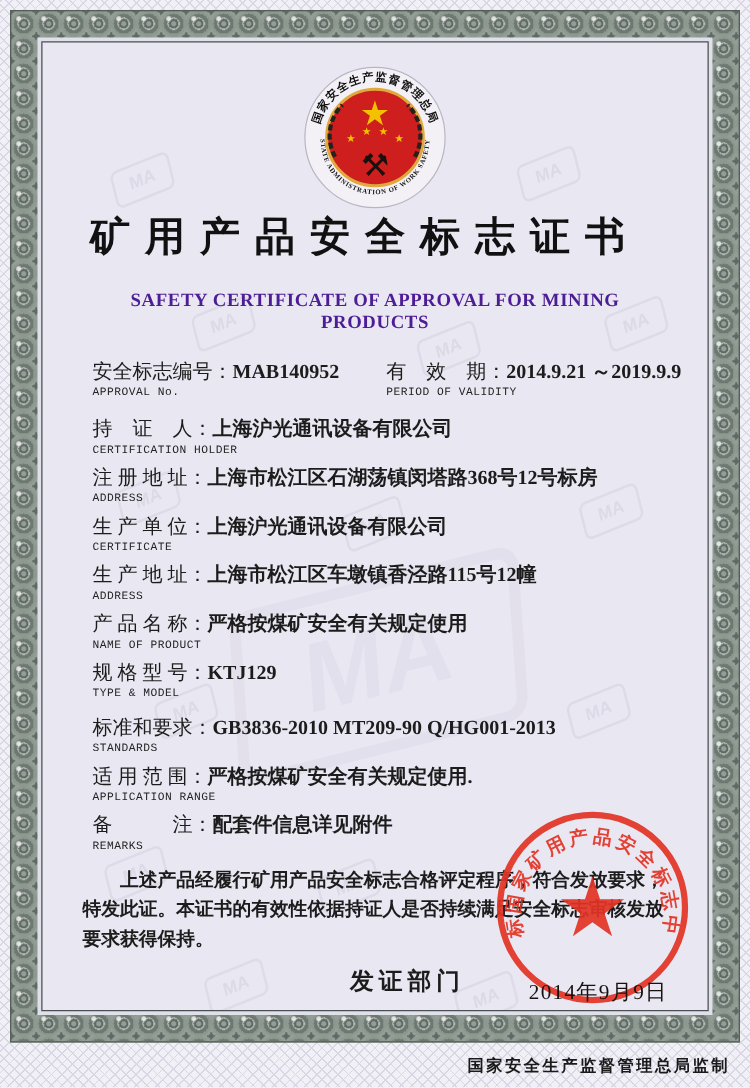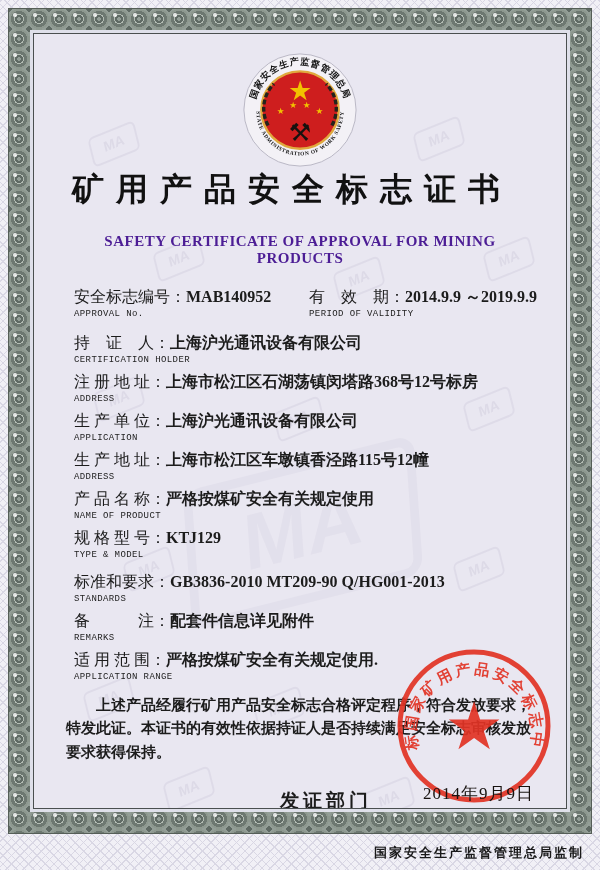--- a/index.html
+++ b/index.html
@@ -59,21 +59,21 @@
   .cline .lbl{font-weight:400;}
   .cap{font-size:9px; letter-spacing:.4px; color:#222; margin-top:1px; font-family:Liberation Mono, monospace;}
   .rows{margin-top:14px; padding:0 14px;}
   .row{margin-bottom:7px;}
   .row.gap{margin-top:12px;}
   .statement{
     margin-top:12px; padding:0 6px; font-size:15px; line-height:1.55;
     text-indent:2em; font-weight:600;
   }
   .issue-block{
-    width:fit-content; margin:24px auto 0; transform:translateX(26px);
+    width:fit-content; margin:8px auto 0; transform:translateX(26px);
     text-align:right; position:relative; z-index:2;
   }
   .issue-label{font-size:19px; font-weight:700; letter-spacing:4px;}
   .stamp{position:absolute; top:612px; right:12px; width:160px; height:160px; z-index:3; opacity:.92;}
   .stamp-date{
     position:absolute; top:748px; right:32px; z-index:4;
     font-size:17px; font-weight:400; color:#17120f; letter-spacing:1px;
   }
   .footer{
     position:absolute; right:16px; bottom:8px; font-size:13px; font-weight:700;
@@ -138,62 +138,62 @@
 
         <div class="hdr-row">
           <div class="hdr-col">
             <div class="cline">
               <span class="lbl">安全标志编号：</span><span class="val">MAB140952</span>
             </div>
             <div class="cap">APPROVAL No.</div>
           </div>
           <div class="hdr-col right">
             <div class="cline">
-              <span class="lbl">有　效　期：</span><span class="val">2014.9.9 ～2019.9.9</span>
+              <span class="lbl">有　效　期：</span><span class="val">2014.9.21 ～2019.9.9</span>
             </div>
             <div class="cap">PERIOD OF VALIDITY</div>
           </div>
         </div>
 
         <div class="rows">
           <div class="row">
             <div class="cline"><span class="lbl">持　证　人：</span><span class="val">上海沪光通讯设备有限公司</span></div>
             <div class="cap">CERTIFICATION HOLDER</div>
           </div>
           <div class="row">
             <div class="cline"><span class="lbl">注 册 地 址：</span><span class="val">上海市松江区石湖荡镇闵塔路368号12号标房</span></div>
             <div class="cap">ADDRESS</div>
           </div>
           <div class="row">
             <div class="cline"><span class="lbl">生 产 单 位：</span><span class="val">上海沪光通讯设备有限公司</span></div>
-            <div class="cap">APPLICATION</div>
+            <div class="cap">CERTIFICATE</div>
           </div>
           <div class="row">
             <div class="cline"><span class="lbl">生 产 地 址：</span><span class="val">上海市松江区车墩镇香泾路115号12幢</span></div>
             <div class="cap">ADDRESS</div>
           </div>
           <div class="row">
             <div class="cline"><span class="lbl">产 品 名 称：</span><span class="val">严格按煤矿安全有关规定使用</span></div>
             <div class="cap">NAME OF PRODUCT</div>
           </div>
           <div class="row">
             <div class="cline"><span class="lbl">规 格 型 号：</span><span class="val">KTJ129</span></div>
             <div class="cap">TYPE &amp; MODEL</div>
           </div>
           <div class="row gap">
             <div class="cline"><span class="lbl">标准和要求：</span><span class="val">GB3836-2010 MT209-90 Q/HG001-2013</span></div>
             <div class="cap">STANDARDS</div>
           </div>
           <div class="row">
+            <div class="cline"><span class="lbl">适 用 范 围：</span><span class="val">严格按煤矿安全有关规定使用.</span></div>
+            <div class="cap">APPLICATION RANGE</div>
+          </div>
+          <div class="row">
             <div class="cline"><span class="lbl">备　　　注：</span><span class="val">配套件信息详见附件</span></div>
             <div class="cap">REMARKS</div>
-          </div>
-          <div class="row">
-            <div class="cline"><span class="lbl">适 用 范 围：</span><span class="val">严格按煤矿安全有关规定使用.</span></div>
-            <div class="cap">APPLICATION RANGE</div>
           </div>
         </div>
 
         <div class="statement">上述产品经履行矿用产品安全标志合格评定程序，符合发放要求，特发此证。本证书的有效性依据持证人是否持续满足安全标志审核发放要求获得保持。</div>
 
         <div class="issue-block">
           <div class="issue-label">发证部门</div>
 
         </div>
 

